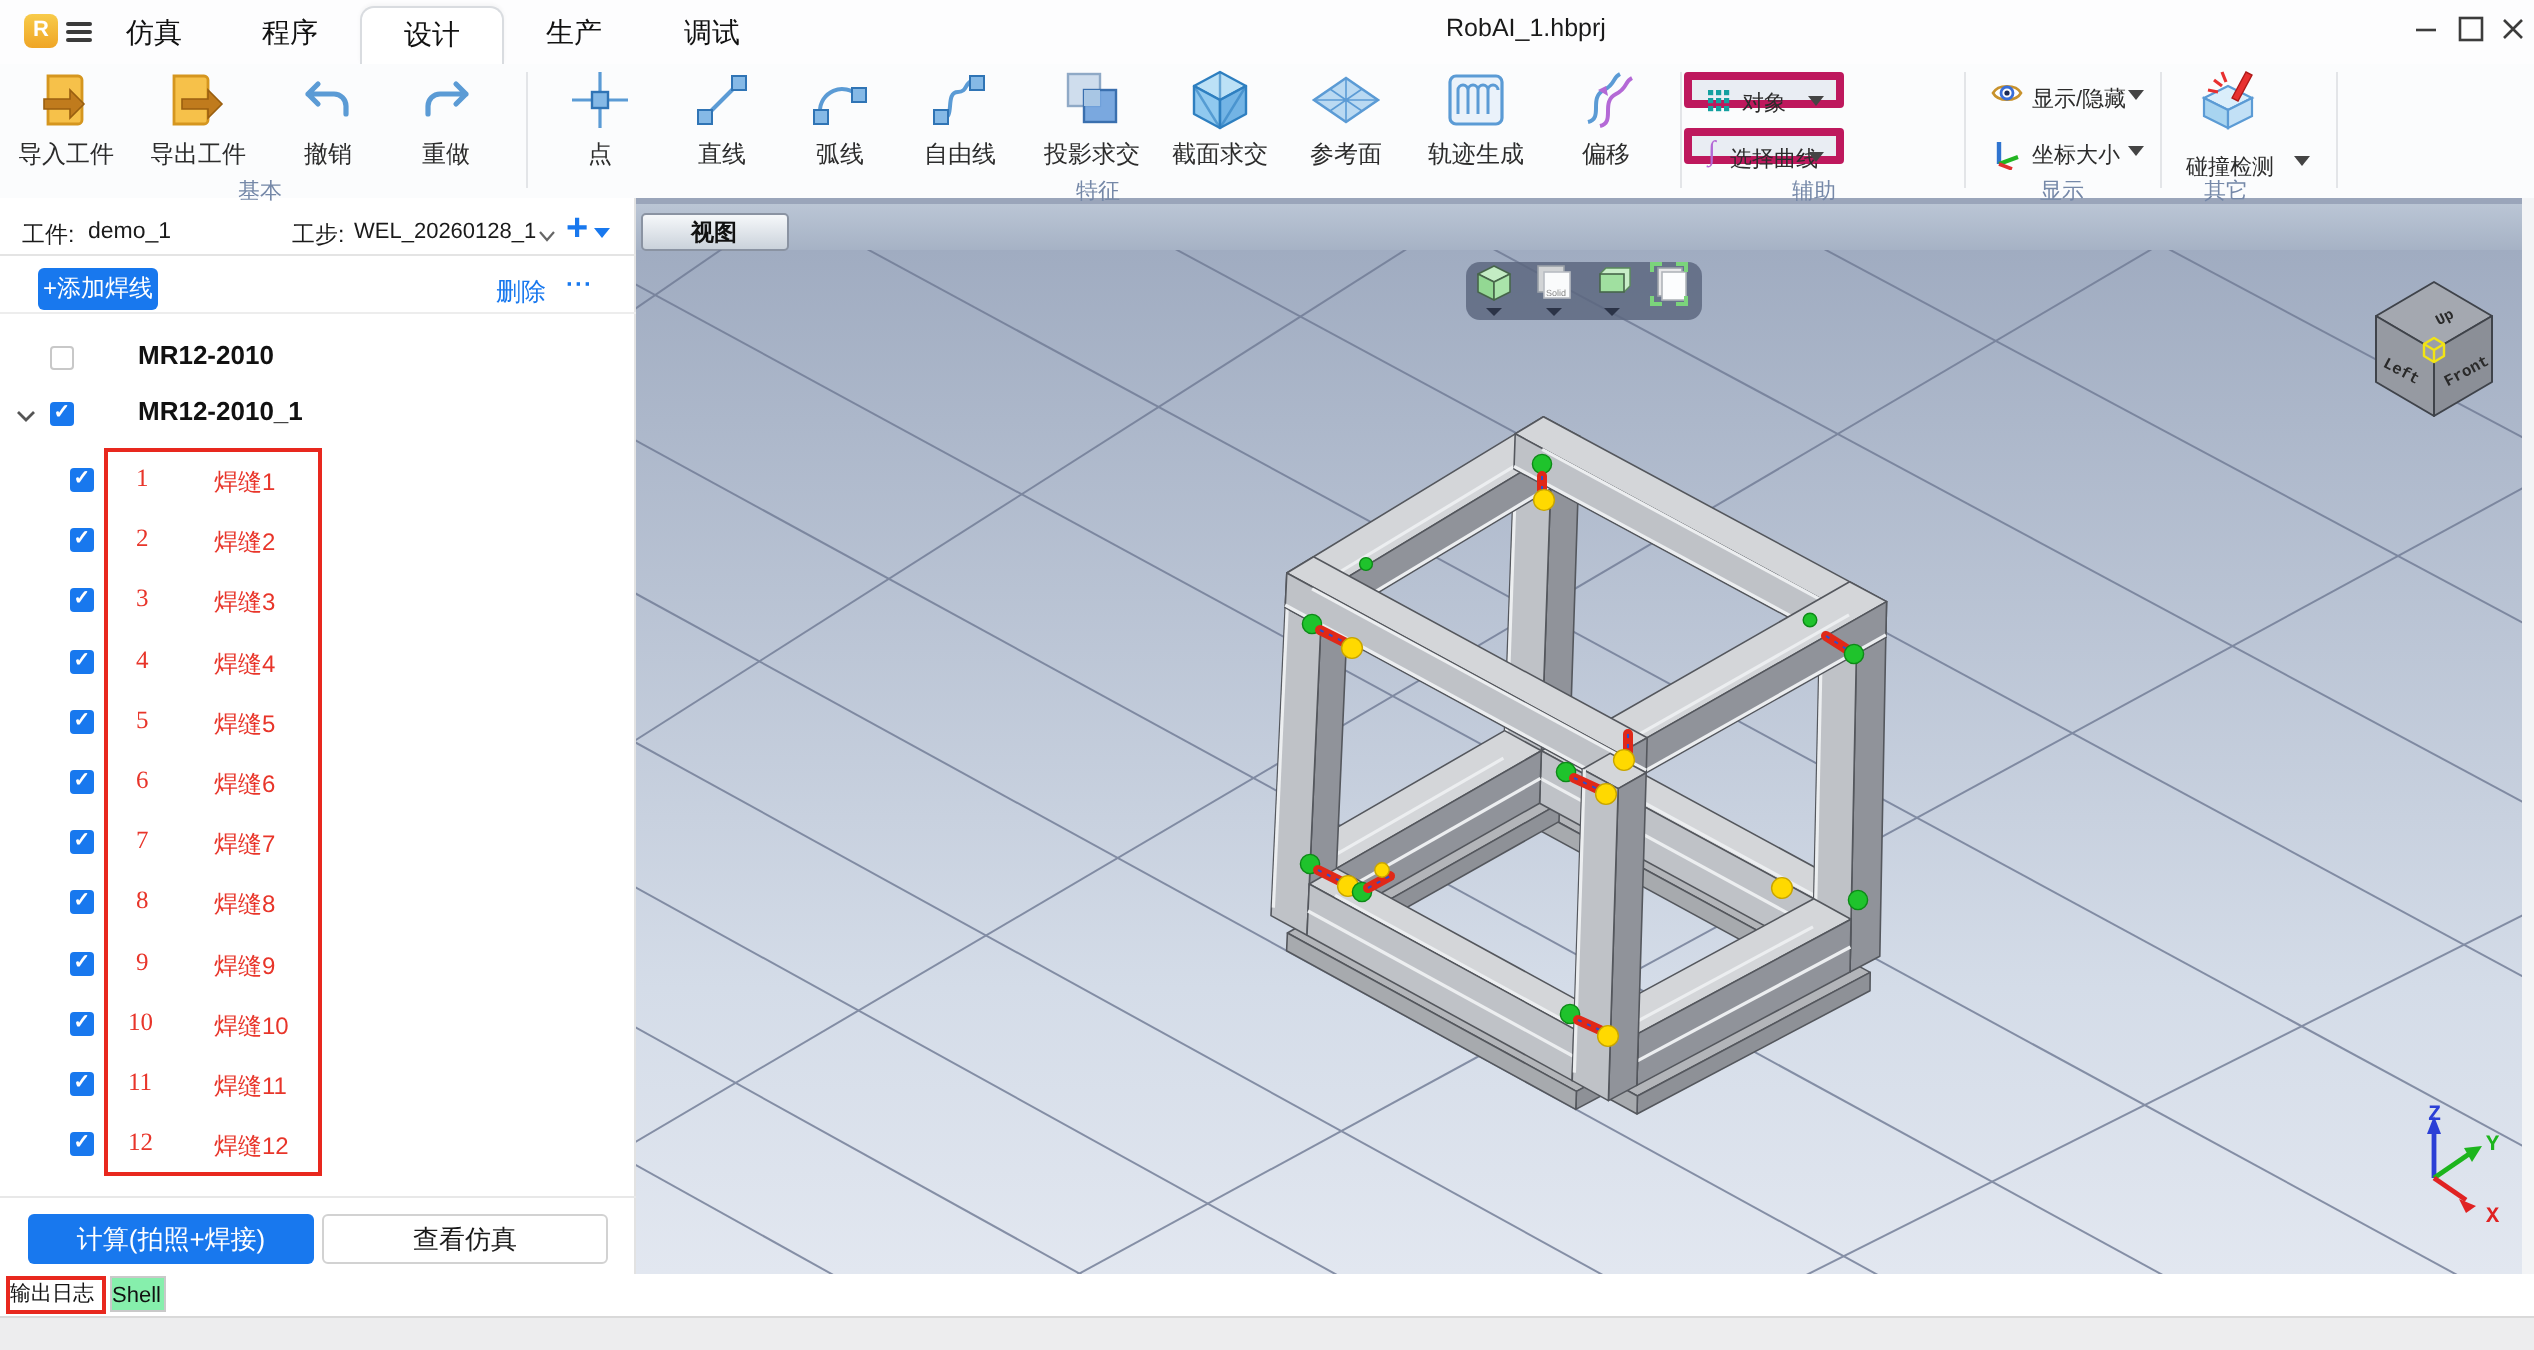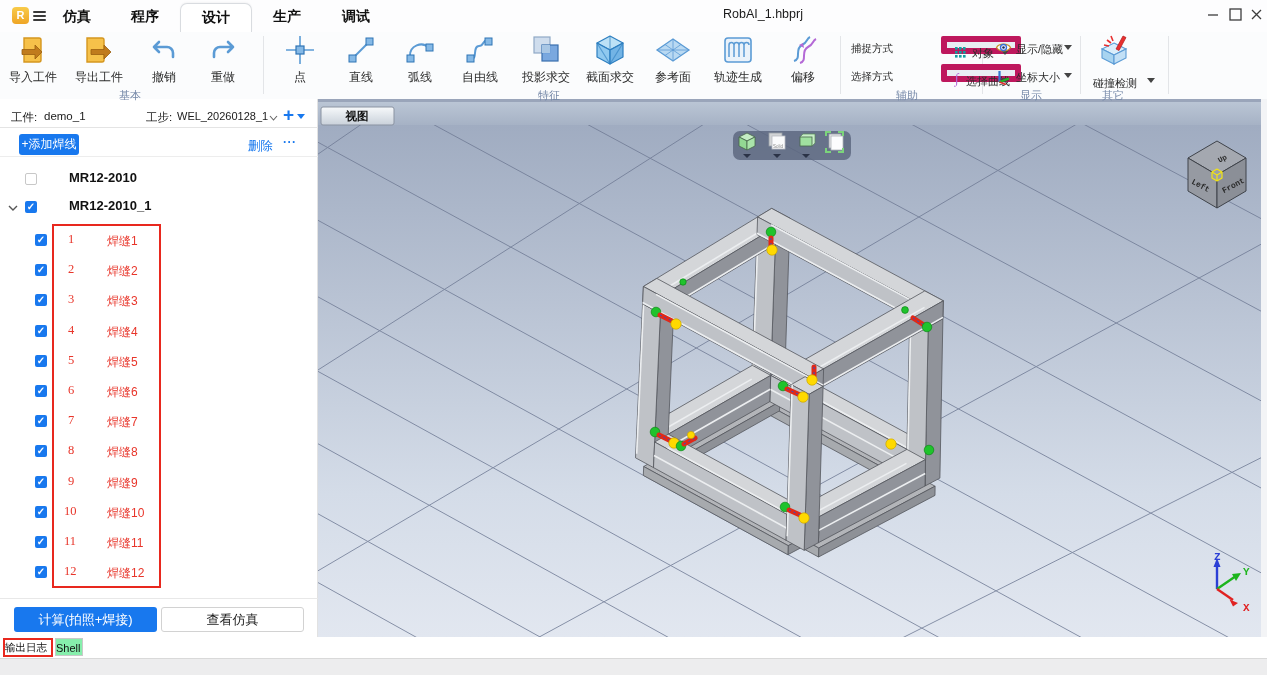--- a/index.html
+++ b/index.html
@@ -1,29 +1,29 @@
 <!DOCTYPE html>
 <html><head><meta charset="utf-8"><style>
 *{margin:0;padding:0;box-sizing:border-box}
 html,body{width:1267px;height:675px;overflow:hidden;font-family:"Liberation Sans",sans-serif;background:#fff;position:relative}
 .abs{position:absolute}
 #titlebar{position:absolute;left:0;top:0;width:1267px;height:32px;background:#fdfdfe}
 #logo{position:absolute;left:12px;top:7px;width:17px;height:17px;border-radius:4px;background:linear-gradient(180deg,#f8cb4a,#efa526);color:#fff;font-size:11px;font-weight:bold;text-align:center;line-height:17px}
 .burg{position:absolute;left:33px;width:13px;height:2px;background:#3a3a3a;border-radius:1px}
-.ttab{position:absolute;top:0;height:32px;line-height:32px;font-size:14px;font-weight:700;color:#111;text-align:center;width:72px}
+.ttab{position:absolute;top:0;height:32px;line-height:32px;font-size:14px;font-weight:400;color:#111;text-align:center;width:72px}
 .ttab.sel{background:#fff;border:1px solid #d9dce0;border-bottom:none;border-radius:7px 7px 0 0;top:3px;height:29px;line-height:26px;box-shadow:0 -1px 2px rgba(0,0,0,0.04)}
 #wtitle{position:absolute;left:698px;top:0;width:130px;height:32px;line-height:29px;font-size:12.5px;color:#1a1a1a;text-align:center}
 #ribbon{position:absolute;left:0;top:32px;width:1267px;height:67px;background:#fbfcfd;z-index:5}
 .rsep{position:absolute;top:4px;width:1px;height:58px;background:#e3e5e8}
 .rbtn{position:absolute;top:2px;text-align:center}
 .rbtn .ic{height:32px;display:flex;align-items:center;justify-content:center}
 .rbtn .lbl{font-size:12px;color:#2c2c2c;margin-top:3px;white-space:nowrap}
 .glabel{position:absolute;top:56px;z-index:6;font-size:11px;color:#7588a8;white-space:nowrap;transform:translateX(-50%)}
 .rlbl{position:absolute;font-size:12px;color:#2c2c2c;white-space:nowrap}
-.ddbox{position:absolute;left:941px;width:80px;height:18px;background:#e9edf3;border:6px solid #be185d;border-radius:2px;font-size:12px;color:#2c2c2c}
+.ddbox{position:absolute;left:842px;width:80px;height:18px;background:#e9edf3;border:4px solid #be185d;border-radius:2px;font-size:12px;color:#2c2c2c}
 .dda{position:absolute;right:6px;top:8px;width:0;height:0;border-left:4px solid transparent;border-right:4px solid transparent;border-top:5px solid #444}
 #lpanel{position:absolute;left:0;top:99px;width:318px;height:538px;background:#fff;border-right:1px solid #e2e2e2}
 .chk{position:absolute;width:12px;height:12px;border-radius:2px;background:#1878ee;color:#fff;font-size:10px;line-height:12px;text-align:center;font-weight:bold}
 .unchk{position:absolute;width:12px;height:12px;border-radius:2px;background:#fff;border:1px solid #c8c8c8}
 .num{position:absolute;font-size:12.5px;color:#e8352a;font-family:"Liberation Serif",serif}
 .wname{position:absolute;font-size:12px;color:#e8352a}
 #bstrip{position:absolute;left:0;top:637px;width:1267px;height:21px;background:#fff}
 #statusbar{position:absolute;left:0;top:658px;width:1267px;height:17px;background:#ededee;border-top:1px solid #d9d9d9}
 .btab{position:absolute;top:1px;height:19px;font-size:11.5px;color:#111;text-align:left;line-height:18px}
 </style></head>

